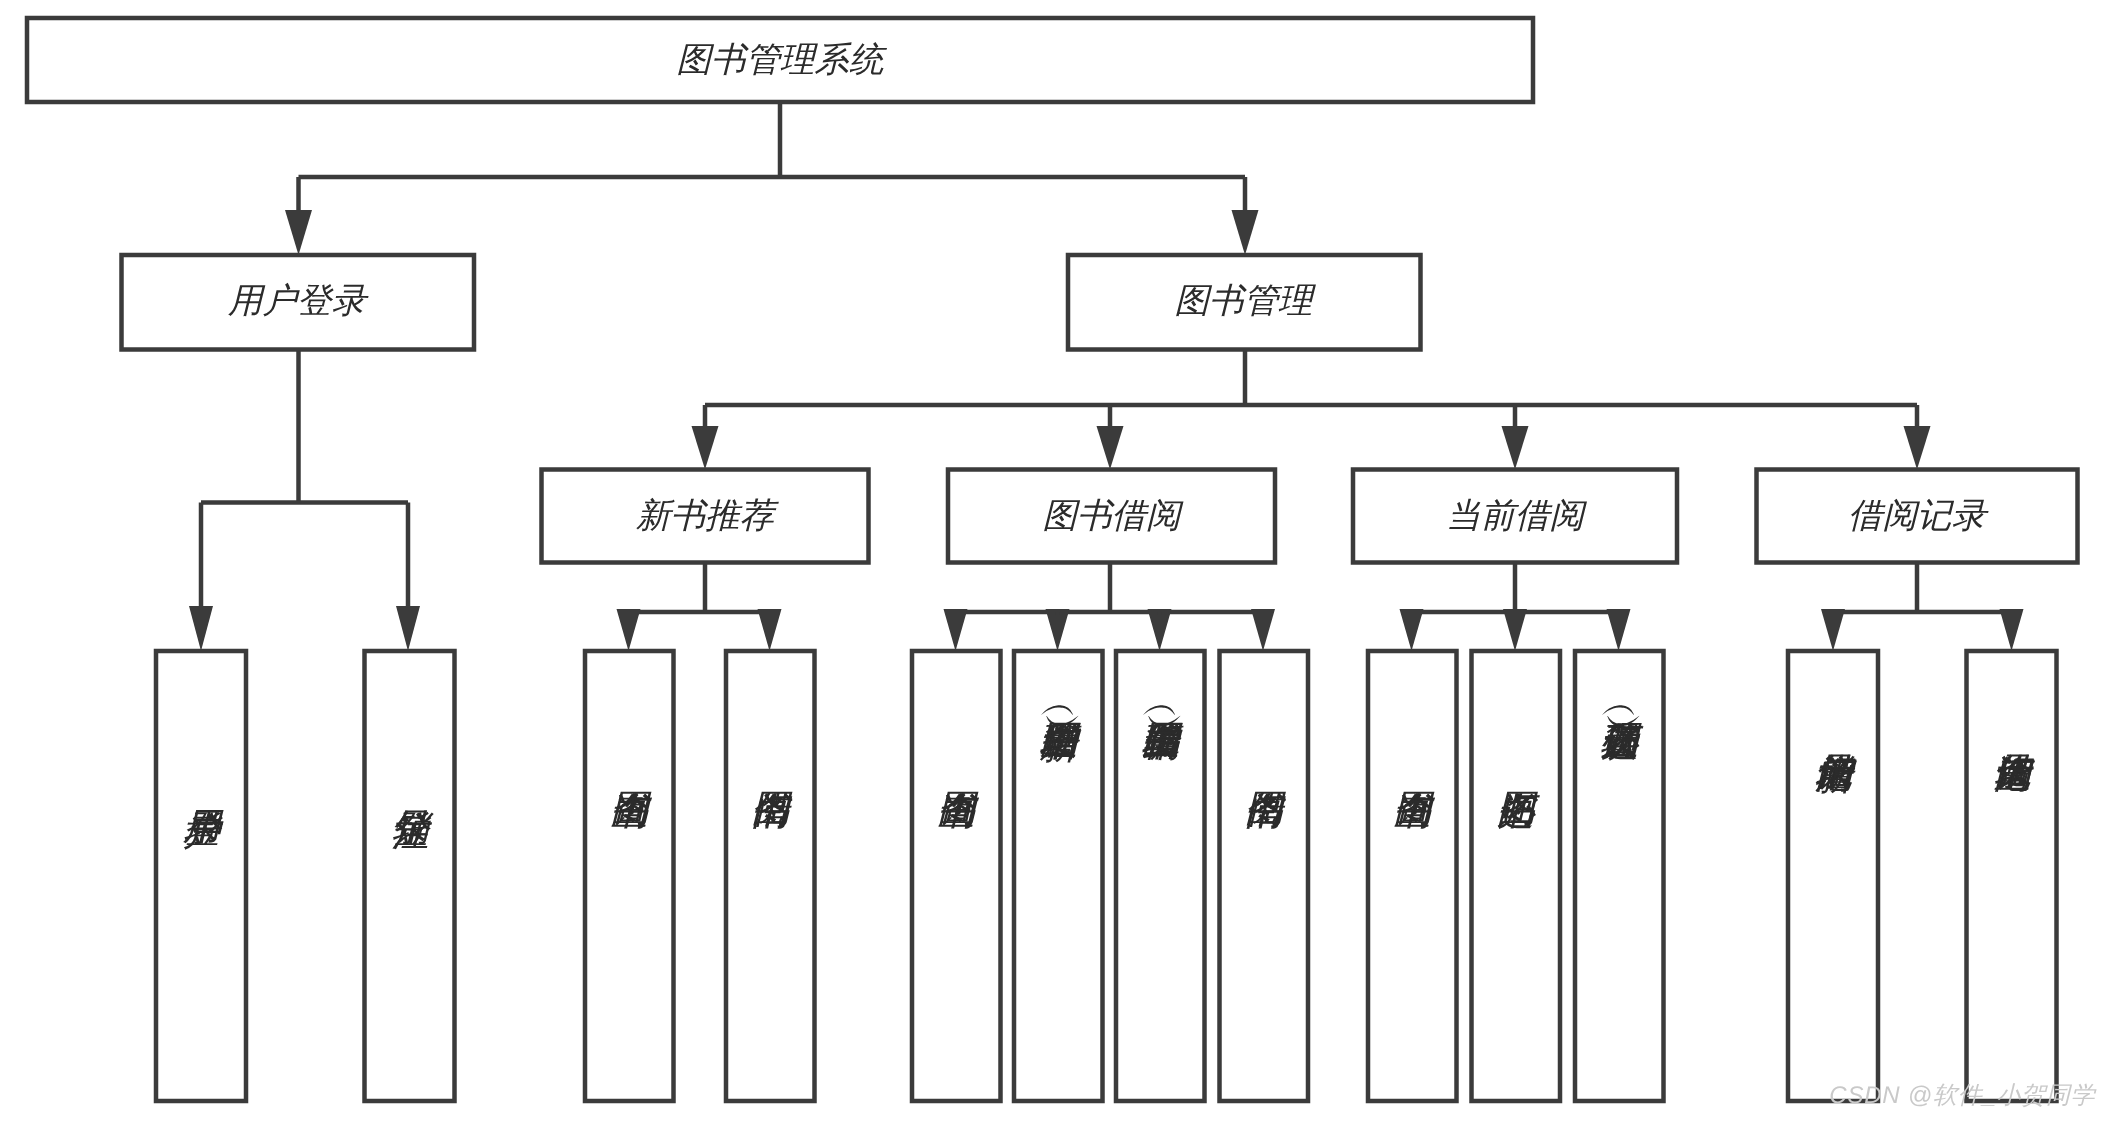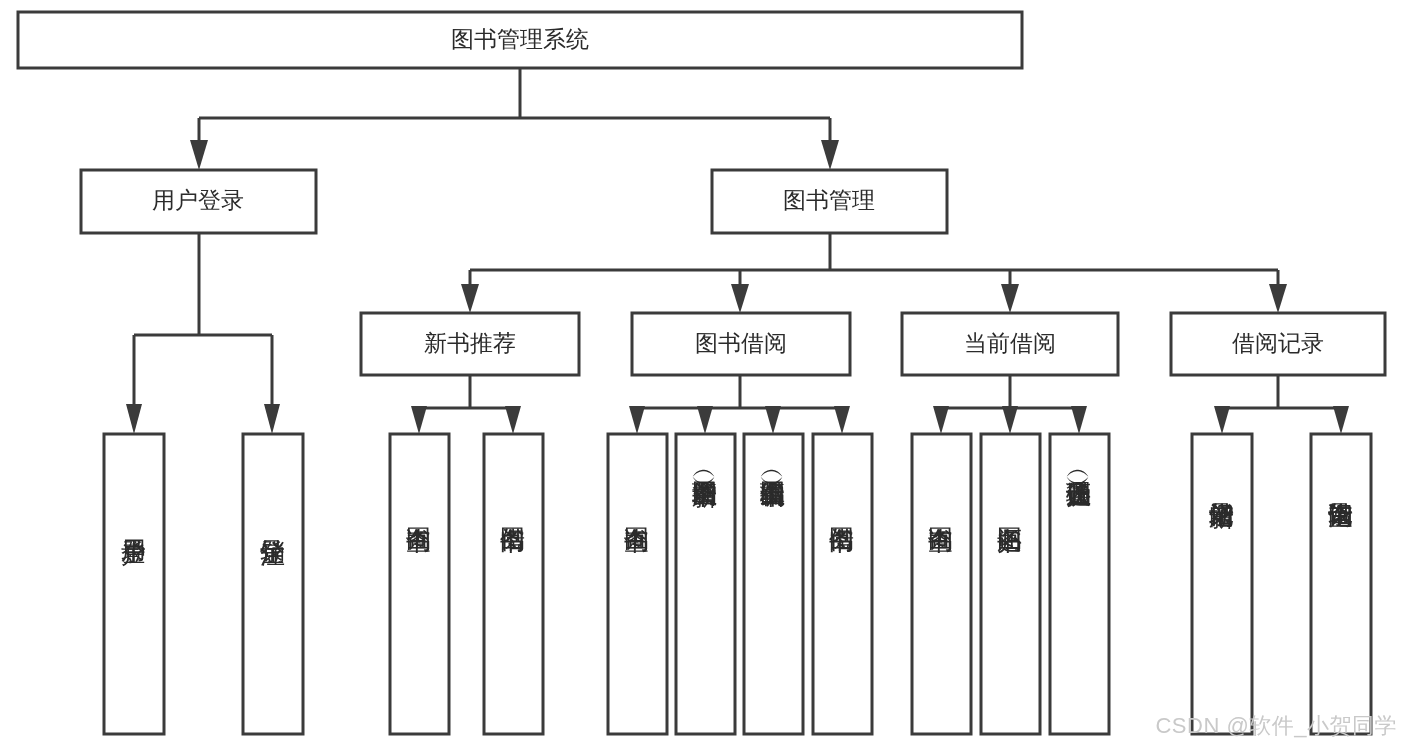--- a/index.html
+++ b/index.html
@@ -11,20 +11,21 @@
     width: 1405px;
     height: 747px;
     font-family: "Liberation Sans", "DejaVu Sans", sans-serif;
     overflow: hidden;
   }
   #diagram-root {
     position: relative;
     width: 1405px;
     height: 747px;
     background: #ffffff;
+    font-style: italic;
   }
   svg.diagram-canvas {
     position: absolute;
     left: 0;
     top: 0;
     width: 1405px;
     height: 747px;
   }
   .node-box {
     fill: #ffffff;
@@ -51,21 +52,21 @@
     font-family: "Liberation Sans", "DejaVu Sans", sans-serif;
     fill: #2b2b2b;
     font-size: 25px;
     text-anchor: middle;
   }
   .watermark-text {
     position: absolute;
     right: 8px;
     bottom: 6px;
     font-family: "Liberation Sans", "DejaVu Sans", sans-serif;
-    font-size: 22px;
+    font-size: 16px;
     color: #c9c9c9;
     white-space: nowrap;
     letter-spacing: 0.5px;
   }
 </style>
 </head>
 <body>
 
 <div id="diagram-root">
 

